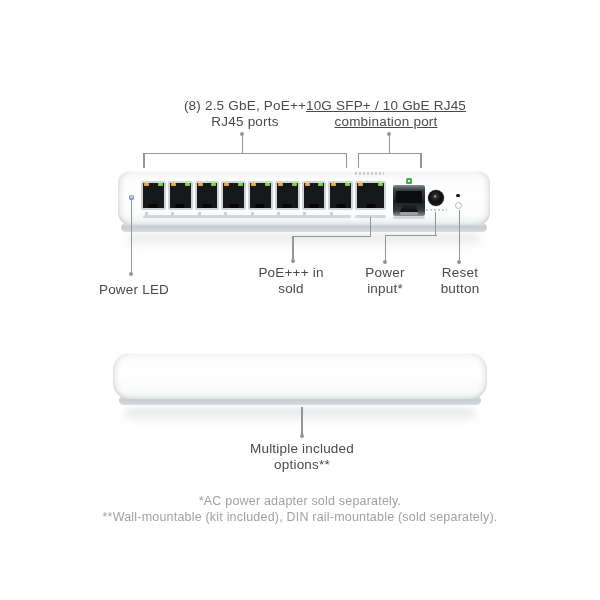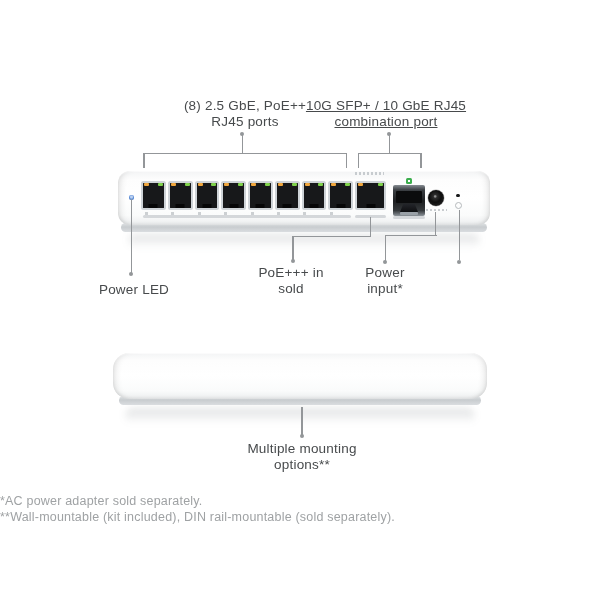--- a/index.html
+++ b/index.html
@@ -6,21 +6,21 @@
   .stage{
     position:relative;width:600px;height:600px;margin:12px auto;background:#fff;
     font-family:"Liberation Sans","DejaVu Sans",sans-serif;overflow:hidden;
   }
   
   .callout{
     position:absolute;text-align:center;white-space:pre-line;
     color:var(--text-dark);font-size:13.5px;line-height:15.5px;letter-spacing:.2px;
   }
   .foot{
-    position:absolute;left:0;width:600px;margin:0;
+    position:absolute;left:0;width:600px;text-align:center;margin:0;
     color:var(--text-muted);font-size:12.5px;line-height:16px;letter-spacing:.2px;
   }
   
   .ln{position:absolute;background:var(--line);z-index:6;}
   .dot{position:absolute;width:4px;height:4px;border-radius:50%;background:var(--line);z-index:6;}
   .lbl{z-index:6;}
   
   .device{
     position:absolute;border-radius:12px;z-index:3;
     background:linear-gradient(180deg,#f3f4f5 0%,#fdfdfd 16%,#ffffff 50%,#fafbfb 82%,#eceeef 100%);
@@ -184,28 +184,30 @@
   <div>
     <span class="ln" style="left:458.5px;top:198px;width:1.5px;height:50px;"></span>
     <span class="dot" style="left:457.3px;top:247.5px;"></span>
   </div>
 
   <div class="callout lbl" style="left:74px;top:270px;width:120px;">Power LED</div>
   <div class="callout lbl" style="left:241px;top:253px;width:100px;">PoE+++ in
 sold</div>
   <div class="callout lbl" style="left:335px;top:253px;width:100px;">Power
 input*</div>
+  <div class="callout lbl" style="left:410px;top:253px;width:100px;">Reset
+button</div>
 
   <div class="device" style="left:113px;top:341px;width:374px;height:46px;border-radius:16px;"></div>
   <div class="band" style="left:119px;top:384px;width:362px;height:9px;"></div>
   <div class="refl" style="left:125px;top:396px;width:350px;height:16px;"></div>
 
   <div>
     <span class="ln" style="left:301px;top:395px;width:1.5px;height:28px;"></span>
     <span class="dot" style="left:299.8px;top:422px;"></span>
   </div>
-  <div class="callout lbl" style="left:227px;top:429px;width:150px;">Multiple mounting
+  <div class="callout lbl" style="left:227px;top:429px;width:150px;">Multiple included
 options**</div>
 
   <p class="foot" style="top:481px;">*AC power adapter sold separately.</p>
   <p class="foot" style="top:497px;">**Wall-mountable (kit included), DIN rail-mountable (sold separately).</p>
 
 </div>
 
 </body></html>

